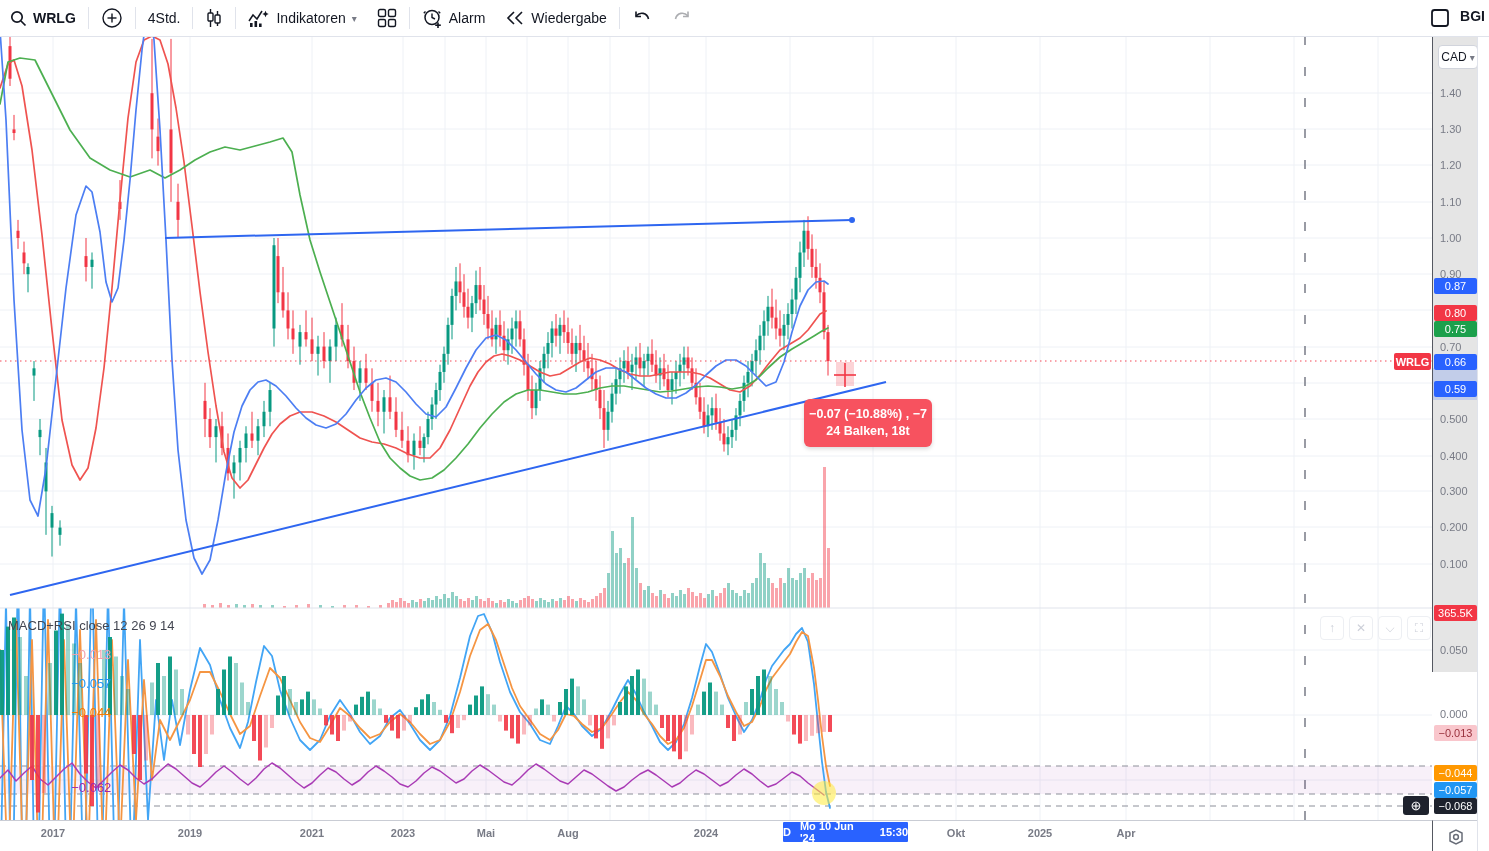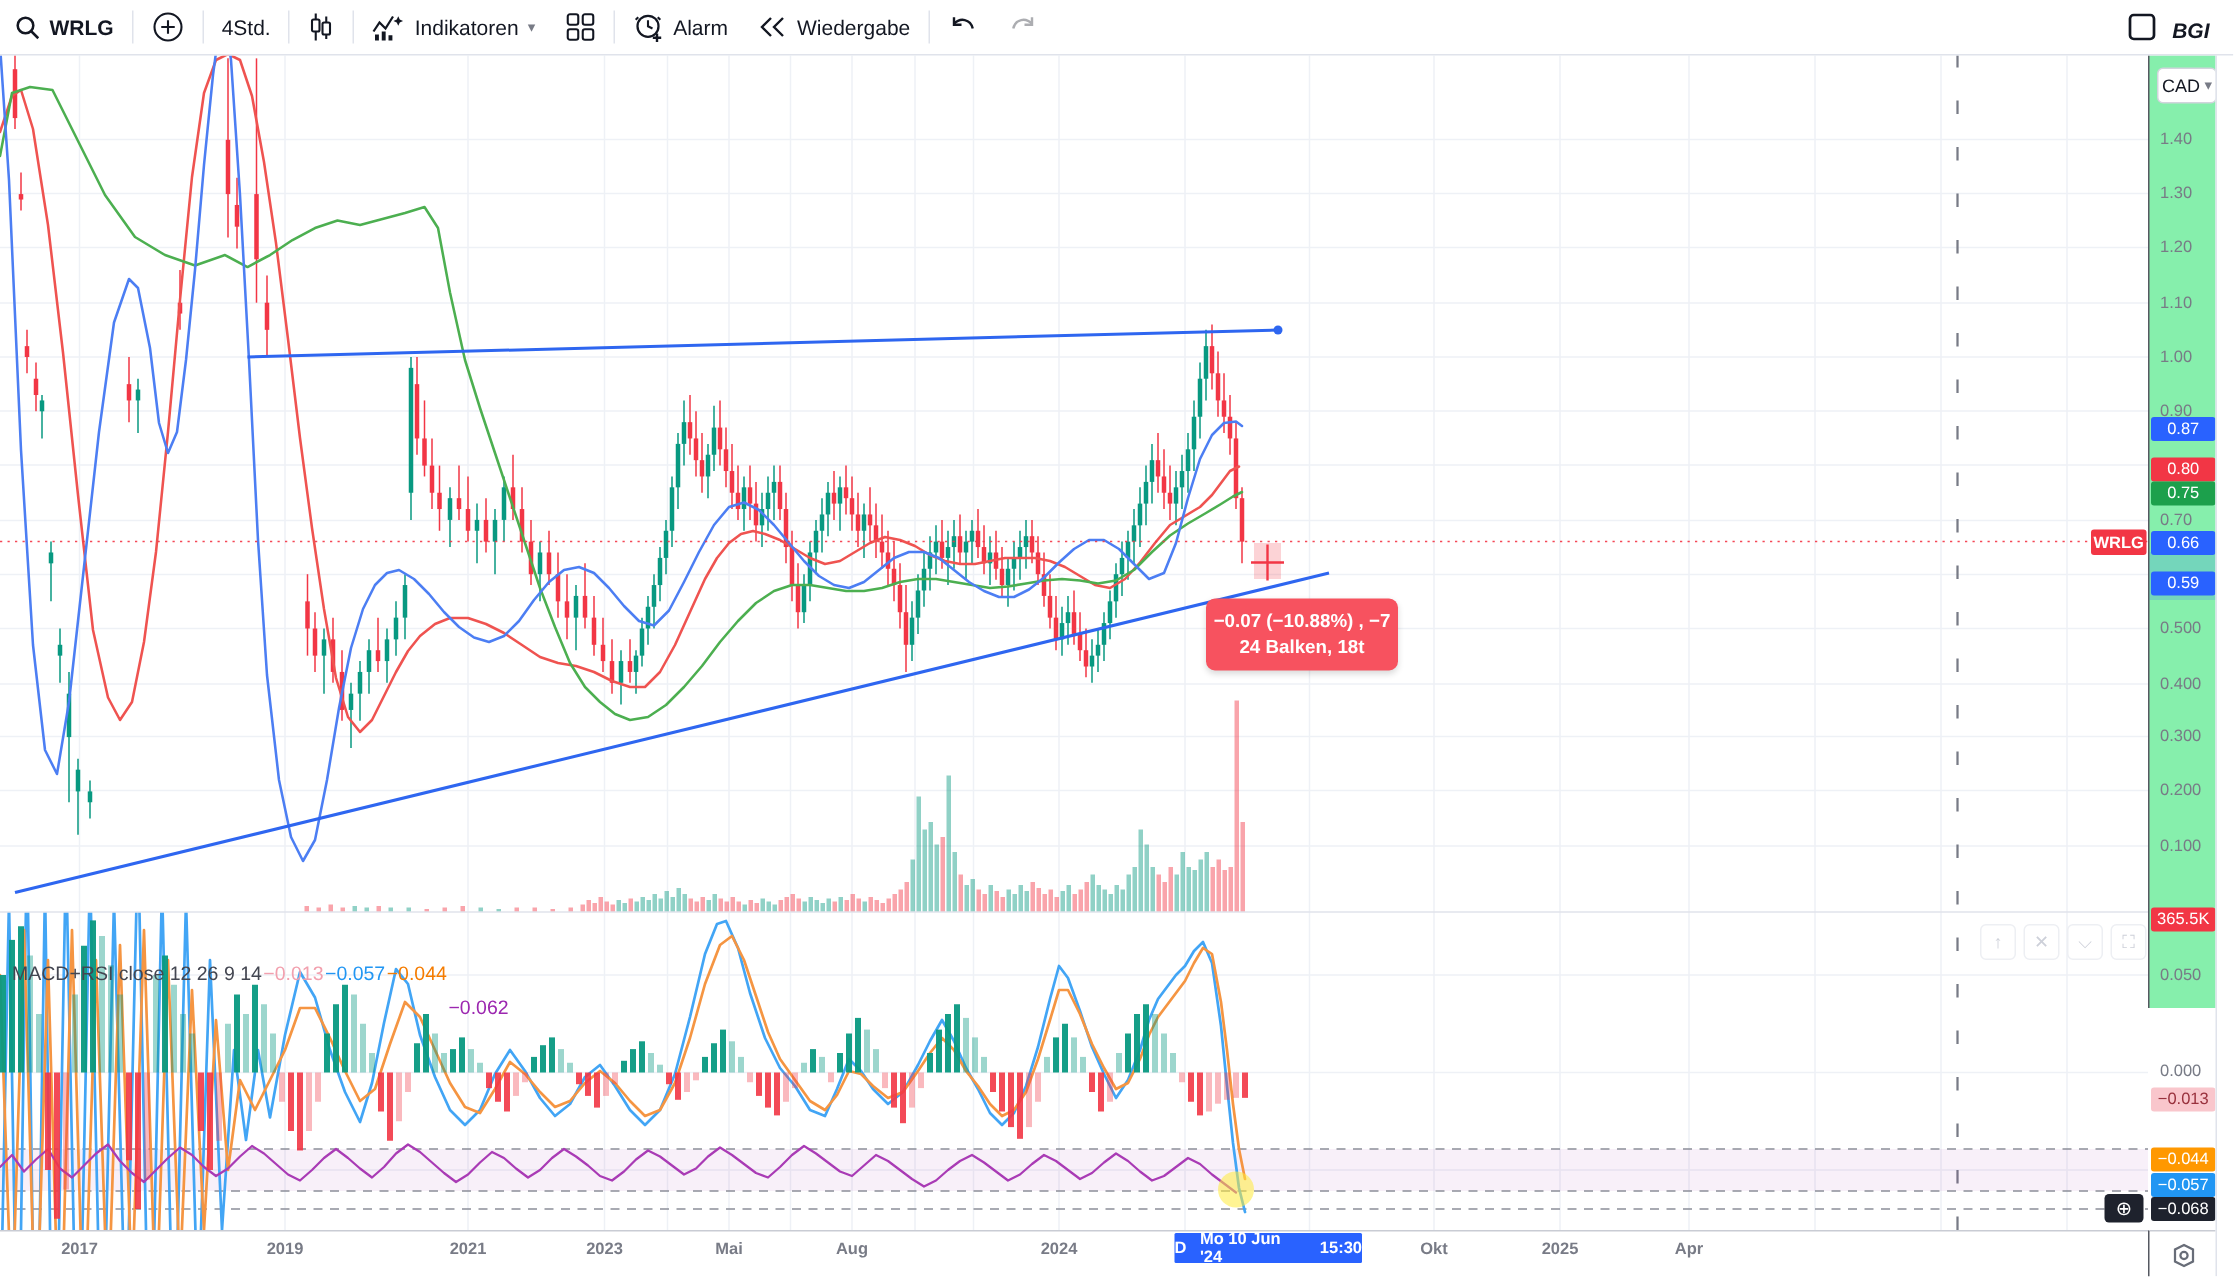--- a/index.html
+++ b/index.html
@@ -4,44 +4,44 @@
 <style>
   html,body{margin:0;padding:0;background:#fff;font-family:"Liberation Sans",sans-serif;}
   .app{position:relative;width:1489px;height:851px;overflow:hidden;background:#fff;}
   
   .toolbar{position:absolute;left:0;top:0;width:1489px;height:36px;background:#fff;
     border-bottom:1px solid #e0e3eb;display:flex;align-items:center;z-index:30;color:#131722;}
   .tb-item{display:flex;align-items:center;gap:6px;padding:0 10px;height:36px;cursor:pointer;
     font-size:14px;font-weight:500;white-space:nowrap;}
   .tb-sep{width:1px;height:22px;background:#e0e3eb;margin:0 2px;flex:none;}
   .tb-sym{font-weight:700;font-size:14px;}
-  .tb-right{margin-left:auto;display:flex;align-items:flex-end;gap:10px;padding-right:16px;font-style:italic;}
+  .tb-right{margin-left:auto;display:flex;align-items:flex-start;gap:10px;padding-right:4px;}
   .icon{display:inline-flex;align-items:center;justify-content:center;flex:none;}
   .chev{font-size:10px;color:#787b86;}
   .redo{opacity:.35;}
   
   #chart-svg{position:absolute;left:0;top:0;z-index:1;}
   
-  .ind-status{position:absolute;left:8px;top:618px;z-index:10;display:flex;gap:1px;
-    font-size:13px;color:#434651;align-items:center;}
+  .ind-status{position:absolute;left:8px;top:618px;z-index:10;display:flex;gap:14px;
+    font-size:13px;color:#434651;align-items:center;flex-direction:column;}
   .ind-status .v{font-weight:500;}
   
   .measure-tip{position:absolute;left:781px;top:399px;width:128px;height:48px;background:#f7525f;
     border-radius:6px;z-index:12;display:flex;flex-direction:column;align-items:center;justify-content:center;
     color:#fff;font-size:12.5px;font-weight:700;line-height:17px;box-shadow:0 2px 4px rgba(0,0,0,.15);margin-left:23px;}
   
   .logo{position:absolute;left:14px;top:784px;z-index:11;display:flex;align-items:center;gap:7px;color:#131722;}
   .logo-mark{font-weight:900;font-size:27px;letter-spacing:-3px;font-family:"DejaVu Sans",sans-serif;}
   .logo-text{font-weight:700;font-size:22px;letter-spacing:-.5px;font-family:"DejaVu Sans",sans-serif;}
   
   .pane-btns{position:absolute;left:1320px;top:616px;z-index:10;display:flex;gap:5px;}
   .pane-btn{width:22px;height:22px;border:1px solid #edeff3;border-radius:4px;background:#fff;
     color:#cdd0d9;display:flex;align-items:center;justify-content:center;font-size:12px;cursor:pointer;}
   
-  .price-axis{position:absolute;left:1432px;top:36px;width:45px;height:636px;background:#86efac;
+  .price-axis{position:absolute;left:1432px;top:36px;width:45px;height:636px;background:#e5e5e5;
     border-left:1px solid #555861;z-index:20;}
   .cad-btn{position:absolute;left:5px;top:9px;width:38px;height:22px;border:1px solid #d1d4dc;border-radius:4px;
     display:flex;align-items:center;justify-content:center;gap:3px;font-size:12px;color:#131722;cursor:pointer;background:#fff;}
   .ptick{position:absolute;left:7px;transform:translateY(-50%);font-size:11px;color:#787b86;}
   .ptag{position:absolute;left:1px;width:43px;height:16px;border-radius:2px;color:#fff;font-size:11px;
     font-weight:400;display:flex;align-items:center;justify-content:center;transform:translateY(-50%);}
   .sel-band{position:absolute;left:0;width:45px;background:rgba(41,98,255,.18);}
   .sym-tag{position:absolute;left:1394px;top:353px;width:37px;height:17px;background:#f23645;border-radius:2px;
     color:#fff;font-size:11px;font-weight:700;display:flex;align-items:center;justify-content:center;z-index:21;}
   .plus-tag{position:absolute;left:1403px;top:796px;width:26px;height:19px;background:#1e222d;border-radius:3px;

